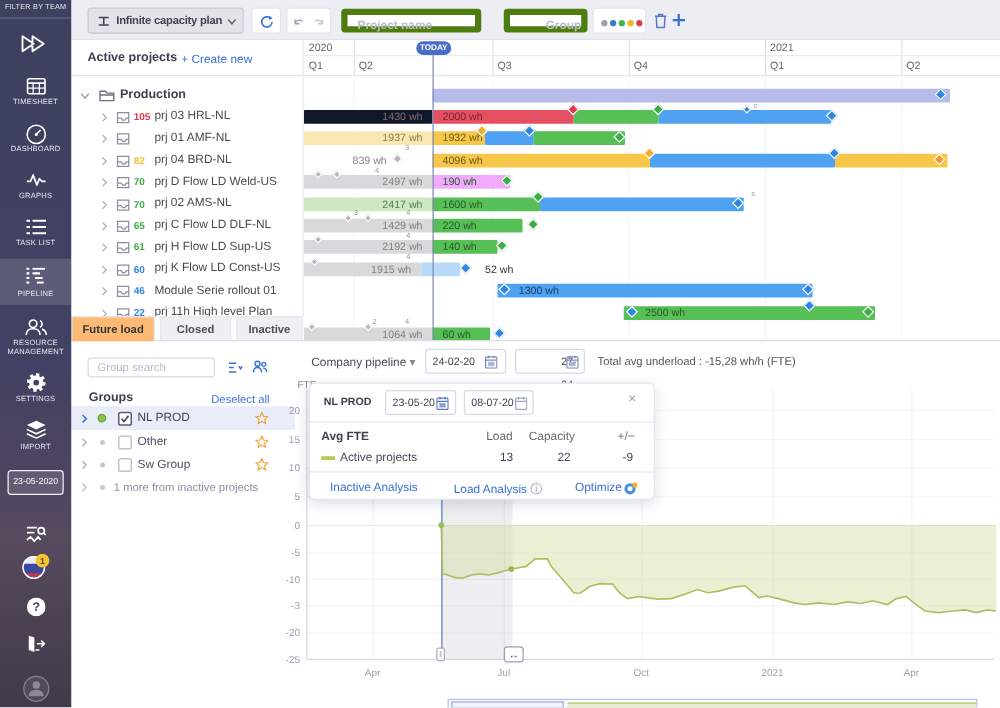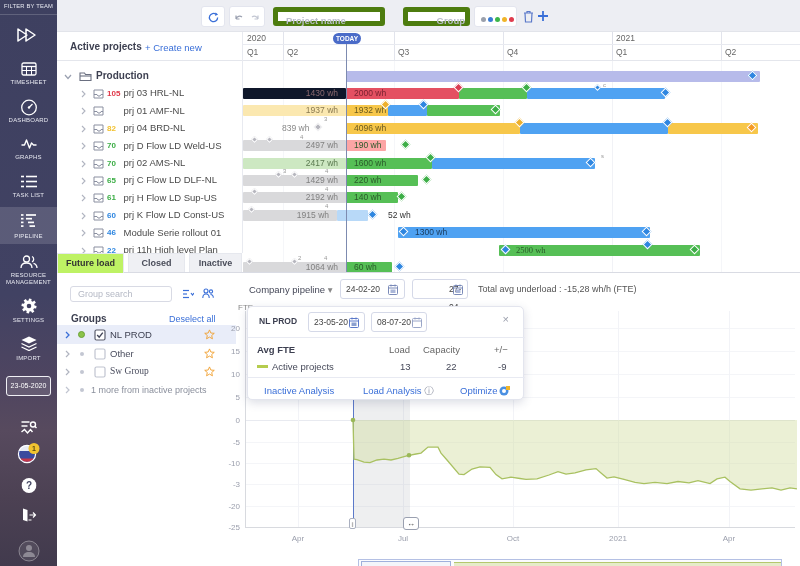--- a/index.html
+++ b/index.html
@@ -137,20 +137,33 @@
       <path d="M8 7 L14 7 M11.5 4.5 L14 7 L11.5 9.5" stroke="#fff" stroke-width="1.2" fill="none"></path>
     </svg>
   <svg style="top:540px;" width="22" height="22" viewBox="0 0 22 22">
       <circle cx="11" cy="11" r="10" fill="rgba(255,255,255,0.08)" stroke="rgba(255,255,255,0.35)" stroke-width="1"></circle>
       <circle cx="11" cy="8" r="3" fill="rgba(255,255,255,0.35)"></circle>
       <path d="M5 17 C5 13.5 7.5 12 11 12 C14.5 12 17 13.5 17 17" fill="rgba(255,255,255,0.35)"></path>
     </svg>
 </div>
 
 <div id="topbar">
+  <div class="tb-drop">
+    <svg style="position:absolute;left:7px;top:5px;" width="10" height="10" viewBox="0 0 10 10">
+        <g stroke="#3f4254" stroke-width="1.3">
+          <line x1="1" y1="2" x2="9" y2="2"></line>
+          <line x1="1" y1="8" x2="9" y2="8"></line>
+          <line x1="5" y1="2" x2="5" y2="8"></line>
+        </g>
+      </svg>
+    <span style="margin-left:22px; letter-spacing:-0.2px;">Infinite capacity plan</span>
+    <svg style="position:absolute;right:5px;top:8px;" width="7" height="5" viewBox="0 0 7 5">
+        <path d="M0.5 0.5 L3.5 4 L6.5 0.5" fill="none" stroke="#666" stroke-width="1.2"></path>
+      </svg>
+  </div>
   <div class="tb-white" style="left:144px; width:24px;">
     <svg style="position:absolute;left:6px;top:5px;" width="11" height="11" viewBox="0 0 12 12">
         <path d="M10.5 6 A4.5 4.5 0 1 1 8.8 2.5" fill="none" stroke="#3a6fd8" stroke-width="1.4"></path>
         <path d="M8.2 0.6 L11 2.8 L7.8 4.4 Z" fill="#3a6fd8"></path>
       </svg>
   </div>
   <div class="tb-white" style="left:172px; width:36px;">
     <svg style="position:absolute;left:5px;top:7px;" width="11" height="7" viewBox="0 0 11 7">
         <path d="M1 5 C2 2 5 1.5 7 3 M1 5 L1 1.5 M1 5 L4.5 5" fill="none" stroke="#9aa0b0" stroke-width="1.2"></path>
       </svg>
@@ -217,21 +230,21 @@
       <div style="position:absolute; left:225px; top:91.19999999999999px; font-size:8.5px; color:#888;">839 wh</div>
       <div class="dia" style="left:258px; top:92.19999999999999px; width:6px; height:6px; background:#b6b6be;"></div>
       <div class="sup" style="left:267px; top:84.19999999999999px;">3</div>
       <div class="bar" style="left:289px; top:90.69999999999999px; width:174px; background:#f7c74a; padding-left:8px; color:#6a5a20;">4096 wh</div>
       <div class="bar" style="left:463px; top:90.69999999999999px; width:148px; background:#4fa2f2;"></div>
       <div class="bar" style="left:611px; top:90.69999999999999px; width:90px; background:#f7c74a;"></div>
       <div class="dia" style="left:458.5px; top:86.69999999999999px; width:7px; height:7px; background:#eeb02c;"></div>
       <div class="dia" style="left:606.5px; top:86.69999999999999px; width:7px; height:7px; background:#2e86e0;"></div>
       <div class="dia" style="left:690.5px; top:91.69999999999999px; width:7px; height:7px; background:#f59a23;"></div>
       <div class="bar" style="left:186px; top:108.1px; width:103px; background:#d9d9db; text-align:right; padding-right:8px; color:#808080;">2497 wh</div>
-      <div class="bar" style="left:289px; top:108.1px; width:40px; background:#fca5a5; padding-left:8px; color:#2a5a2a;">190 wh</div>
+      <div class="bar" style="left:289px; top:108.1px; width:62px; background:#f0abfc; padding-left:8px; color:#2a5a2a;">190 wh</div>
       <div class="dia" style="left:344.5px; top:109.1px; width:7px; height:7px; background:#3cae46;"></div>
       <div class="dia" style="left:194.5px; top:105.1px; width:5px; height:5px; background:#b6b6be;"></div>
       <div class="dia" style="left:209.5px; top:105.1px; width:5px; height:5px; background:#b6b6be;"></div>
       <div class="sup" style="left:243px; top:101.6px;">4</div>
       <div class="bar" style="left:186px; top:125.5px; width:103px; background:#cde8c2; text-align:right; padding-right:8px; color:#5a7a50;">2417 wh</div>
       <div class="bar" style="left:289px; top:125.5px; width:86px; background:#56bf56; padding-left:8px; color:#2a5a2a;">1600 wh</div>
       <div class="bar" style="left:375px; top:125.5px; width:163px; background:#4fa2f2;"></div>
       <div class="dia" style="left:369.5px; top:121.5px; width:7px; height:7px; background:#3cae46;"></div>
       <div class="dia" style="left:529.5px; top:126.5px; width:7px; height:7px; background:#2e86e0;"></div>
       <div class="sup" style="left:544px; top:121px;">s</div>
@@ -249,21 +262,21 @@
       <div class="sup" style="left:268px; top:153.8px;">4</div>
       <div class="bar" style="left:186px; top:177.7px; width:94px; background:#d9d9db; text-align:right; padding-right:8px; color:#808080;">1915 wh</div>
       <div class="bar" style="left:280px; top:177.7px; width:31px; background:#b8d9f8;"></div>
       <div class="dia" style="left:311.5px; top:178.7px; width:7px; height:7px; background:#2e86e0;"></div>
       <div class="dia" style="left:191.5px; top:174.7px; width:5px; height:5px; background:#b6b6be;"></div>
       <div class="sup" style="left:268px; top:171.2px;">4</div>
       <div style="position:absolute; left:331px; top:177.7px; font-size:8.5px; color:#333;">52 wh</div>
       <div class="bar" style="left:341px; top:195.1px; width:252px; background:#4fa2f2; padding-left:17px; color:#1a3a5a;">1300 wh</div>
       <div class="dia" style="left:342.5px; top:196.1px; width:7px; height:7px; background:#2e86e0;"></div>
       <div class="dia" style="left:585.5px; top:196.1px; width:7px; height:7px; background:#2e86e0;"></div>
-      <div class="bar" style="left:442px; top:212.5px; width:201px; background:#56bf56; padding-left:17px; color:#2a5a2a;font-family:Liberation Serif, serif;">2500 wh</div>
+      <div class="bar" style="left:442px; top:212.5px; width:201px; background:#56bf56; padding-left:17px; color:#2a5a2a;">2500 wh</div>
       <div class="dia" style="left:444.5px; top:213.5px; width:7px; height:7px; background:#2e86e0;"></div>
       <div class="dia" style="left:586.5px; top:208.5px; width:7px; height:7px; background:#2e86e0;"></div>
       <div class="dia" style="left:633.5px; top:213.5px; width:7px; height:7px; background:#3cae46;"></div>
       <div class="bar" style="left:186px; top:229.89999999999998px; width:103px; background:#d9d9db; text-align:right; padding-right:8px; color:#808080;">1064 wh</div>
       <div class="bar" style="left:289px; top:229.89999999999998px; width:46px; background:#56bf56; padding-left:8px; color:#2a5a2a;">60 wh</div>
       <div class="dia" style="left:338.5px; top:230.89999999999998px; width:7px; height:7px; background:#2e86e0;"></div>
       <div class="dia" style="left:189.5px; top:226.89999999999998px; width:5px; height:5px; background:#b6b6be;"></div>
       <div class="dia" style="left:234.5px; top:226.89999999999998px; width:5px; height:5px; background:#b6b6be;"></div>
       <div class="sup" style="left:241px; top:223.39999999999998px;">2</div>
       <div class="sup" style="left:267px; top:223.39999999999998px;">4</div>
@@ -376,21 +389,21 @@
         <svg style="position:absolute;left:36px;top:4px;" width="11" height="10" viewBox="0 0 11 10">
           <path d="M1 1 L10 1 L10 9 L1 9 Z M1 5.5 L4 5.5 L5 7 L7 7 L8 5.5 L10 5.5" fill="none" stroke="#8a8fa0" stroke-width="1"></path>
         </svg>
         <span class="pnum" style="position:absolute; left:50px; top:4px; color:#2e86e0;">22</span>
         <span style="position:absolute; left:66.5px; top:2.5px;">prj 11h High level Plan</span>
       </div>
     </div>
 </div>
 
 <div id="tabs">
-  <div class="tab" style="left:0; width:67px; height:20px; background:#bef264; border:1px solid #e6e8ee; border-bottom:none; color:#333;">Future load</div>
+  <div class="tab" style="left:0; width:67px; height:20px; background:#fdba74; border:1px solid #e6e8ee; border-bottom:none; color:#333;">Future load</div>
   <div class="tab" style="left:71px; width:57px; background:#eff0f4; border:1px solid #e6e8ee; border-bottom:none; color:#4a4d5a;">Closed</div>
   <div class="tab" style="left:132px; width:53px; background:#eff0f4; border:1px solid #e6e8ee; border-bottom:none; color:#4a4d5a;">Inactive</div>
 </div>
 
 <div id="lower">
 
   <div style="position:absolute; left:13px; top:13px; width:102px; height:16px; border:1px solid #d8dae4; border-radius:3px; font-size:9px; color:#b5b9c5; line-height:14px; padding-left:7px;">Group search</div>
   <svg style="position:absolute; left:126px; top:16px;" width="11" height="10" viewBox="0 0 11 10">
       <g stroke="#3a6fd8" stroke-width="1.2" fill="none">
         <line x1="0" y1="1.5" x2="6" y2="1.5"></line>
@@ -438,21 +451,21 @@
         </svg>
       </div>
       <div style="position:absolute; left:0; top:89px; width:179px; height:19px;">
         <svg style="position:absolute;left:8px;top:6px;" width="5" height="8" viewBox="0 0 5 8">
           <path d="M1 1 L4 4 L1 7" fill="none" stroke="#b0b4c0" stroke-width="1.2"></path>
         </svg>
         <span style="position:absolute;left:23px;top:8px;width:4px;height:4px;border-radius:50%;background:#c3c7d2;"></span>
         <svg style="position:absolute;left:37px;top:4px;" width="12" height="12" viewBox="0 0 12 12">
           <rect x="1" y="1" width="10" height="10" rx="1.5" fill="#fff" stroke="#c0c4d0" stroke-width="1.2"></rect>
         </svg>
-        <span style="position:absolute;left:53px;top:4px;font-size:9.5px;color:#4a4d5e;font-family:Liberation Serif, serif;">Sw Group</span>
+        <span style="position:absolute;left:53px;top:4px;font-size:9.5px;color:#4a4d5e;">Sw Group</span>
         <svg style="position:absolute;left:147px;top:4px;" width="11" height="11" viewBox="0 0 12 12">
           <path d="M6 1 L7.5 4.4 L11.2 4.7 L8.4 7.1 L9.2 10.7 L6 8.8 L2.8 10.7 L3.6 7.1 L0.8 4.7 L4.5 4.4 Z" fill="none" stroke="#f0a030" stroke-width="1"></path>
         </svg>
       </div>
       <div style="position:absolute; left:0; top:107px; width:179px; height:19px;">
         <svg style="position:absolute;left:8px;top:6px;" width="5" height="8" viewBox="0 0 5 8">
           <path d="M1 1 L4 4 L1 7" fill="none" stroke="#c0c4d0" stroke-width="1.2"></path>
         </svg>
         <span style="position:absolute;left:23px;top:8px;width:4px;height:4px;border-radius:50%;background:#c3c7d2;"></span>
         <span style="position:absolute;left:34px;top:5px;font-size:9px;color:#8a8f9c;">1 more from inactive projects</span>

